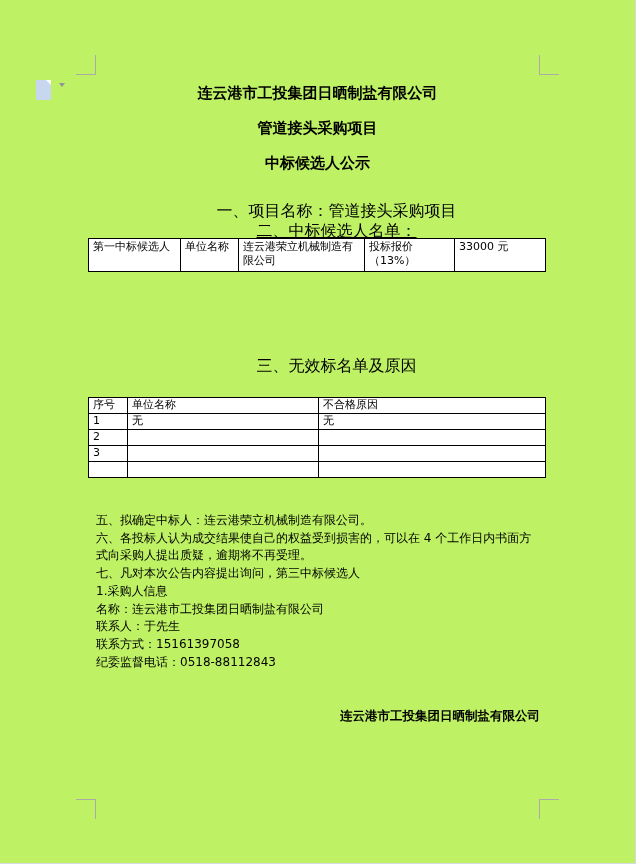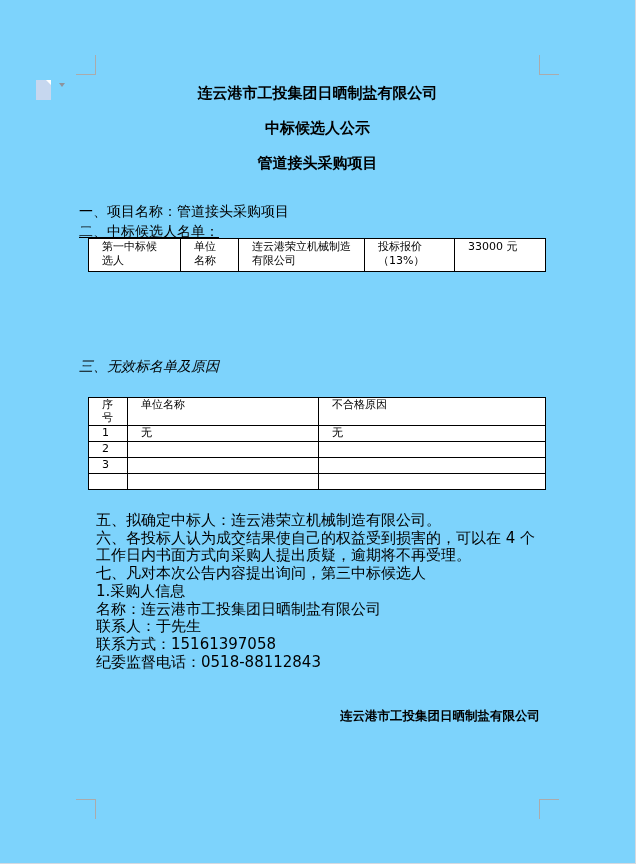--- a/index.html
+++ b/index.html
@@ -2,21 +2,21 @@
 <html><head>
 <meta charset="utf-8">
 <style>
   * { margin:0; padding:0; box-sizing:border-box; }
   html,body { background:#ffffff; }
   body { font-family:"DejaVu Sans","Liberation Sans",sans-serif; color:#000; }
 
   .page {
     position:relative;
     width:636px; height:864px;
-    background:#7dd3fc;
+    background:#bef264;
     border-right:1px solid #d5d9e0;
     border-bottom:1px solid #d5d9e0;
     overflow:hidden;
   }
 
   
   .crop { position:absolute; width:20px; height:20px; }
   .crop.tl { left:76px; top:55px;  border-right:1px solid #ababab; border-bottom:1px solid #ababab; }
   .crop.tr { left:539px; top:55px; border-left:1px solid #ababab;  border-bottom:1px solid #ababab; }
   .crop.bl { left:76px; top:799px; border-right:1px solid #ababab; border-top:1px solid #ababab; }
@@ -32,36 +32,36 @@
   .paste-arrow { position:absolute; left:24px; top:8px; }
   .paste-arrow .bar { width:7px; height:1px; background:#8e939c; margin-bottom:2px; }
   .paste-arrow .tri { width:0; height:0; border-left:3px solid transparent;
     border-right:3px solid transparent; border-top:4px solid #8e939c; margin-left:0.5px; }
 
   .titles {
     position:absolute; left:96px; top:76px; width:443px;
     text-align:center; font-weight:bold; font-size:15px; line-height:35px;
   }
 
-  .body-line { position:absolute; left:79px; width:449px; font-size:14px; line-height:14px; }
+  .body-line { position:absolute; left:112px; width:449px; font-size:16px; line-height:14px;text-align:center; }
   .sec1 { top:204px; }
   .sec2 { top:224px;text-decoration:underline; }
-  .sec3 { top:359px;font-style:italic; }
+  .sec3 { top:359px; }
 
   table { border-collapse:collapse; table-layout:fixed; position:absolute; left:88px; width:457px; background:#fff; }
   td, th { border:1px solid #000; font-size:11px; font-weight:normal; text-align:left;
-    vertical-align:top; padding:1px 13px; line-height:14px; overflow:hidden; }
+    vertical-align:top; padding:1px 4px; line-height:14px; overflow:hidden; }
   .tbl-candidates { top:238px; }
   .tbl-candidates td { height:33px; }
   .tbl-invalid { top:397px; }
   .tbl-invalid td, .tbl-invalid th { height:16px; line-height:12.5px; }
 
   .lower {
     position:absolute; left:96px; top:512px; width:446px;
-    font-size:15px; line-height:17.7px;
+    font-size:12px; line-height:17.7px;
   }
 
   .footer {
     position:absolute; left:96px; top:706px; width:444px;
     text-align:right; font-weight:bold; font-size:12.5px; line-height:20px;
   }
 </style>
 </head>
 <body>
 
@@ -81,22 +81,22 @@
       <span class="ln"></span>
     </span>
     <span class="paste-arrow">
       <span class="bar"></span>
       <span class="tri"></span>
     </span>
   </div>
 
   <div class="titles">
     <div>连云港市工投集团日晒制盐有限公司</div>
+    <div>管道接头采购项目</div>
     <div>中标候选人公示</div>
-    <div>管道接头采购项目</div>
   </div>
 
   <div class="body-line sec1">一、项目名称：管道接头采购项目</div>
   <div class="body-line sec2">二、中标候选人名单：</div>
 
   <table class="tbl-candidates">
     <colgroup>
       <col style="width:92px">
         <col style="width:58px">
         <col style="width:126px">

